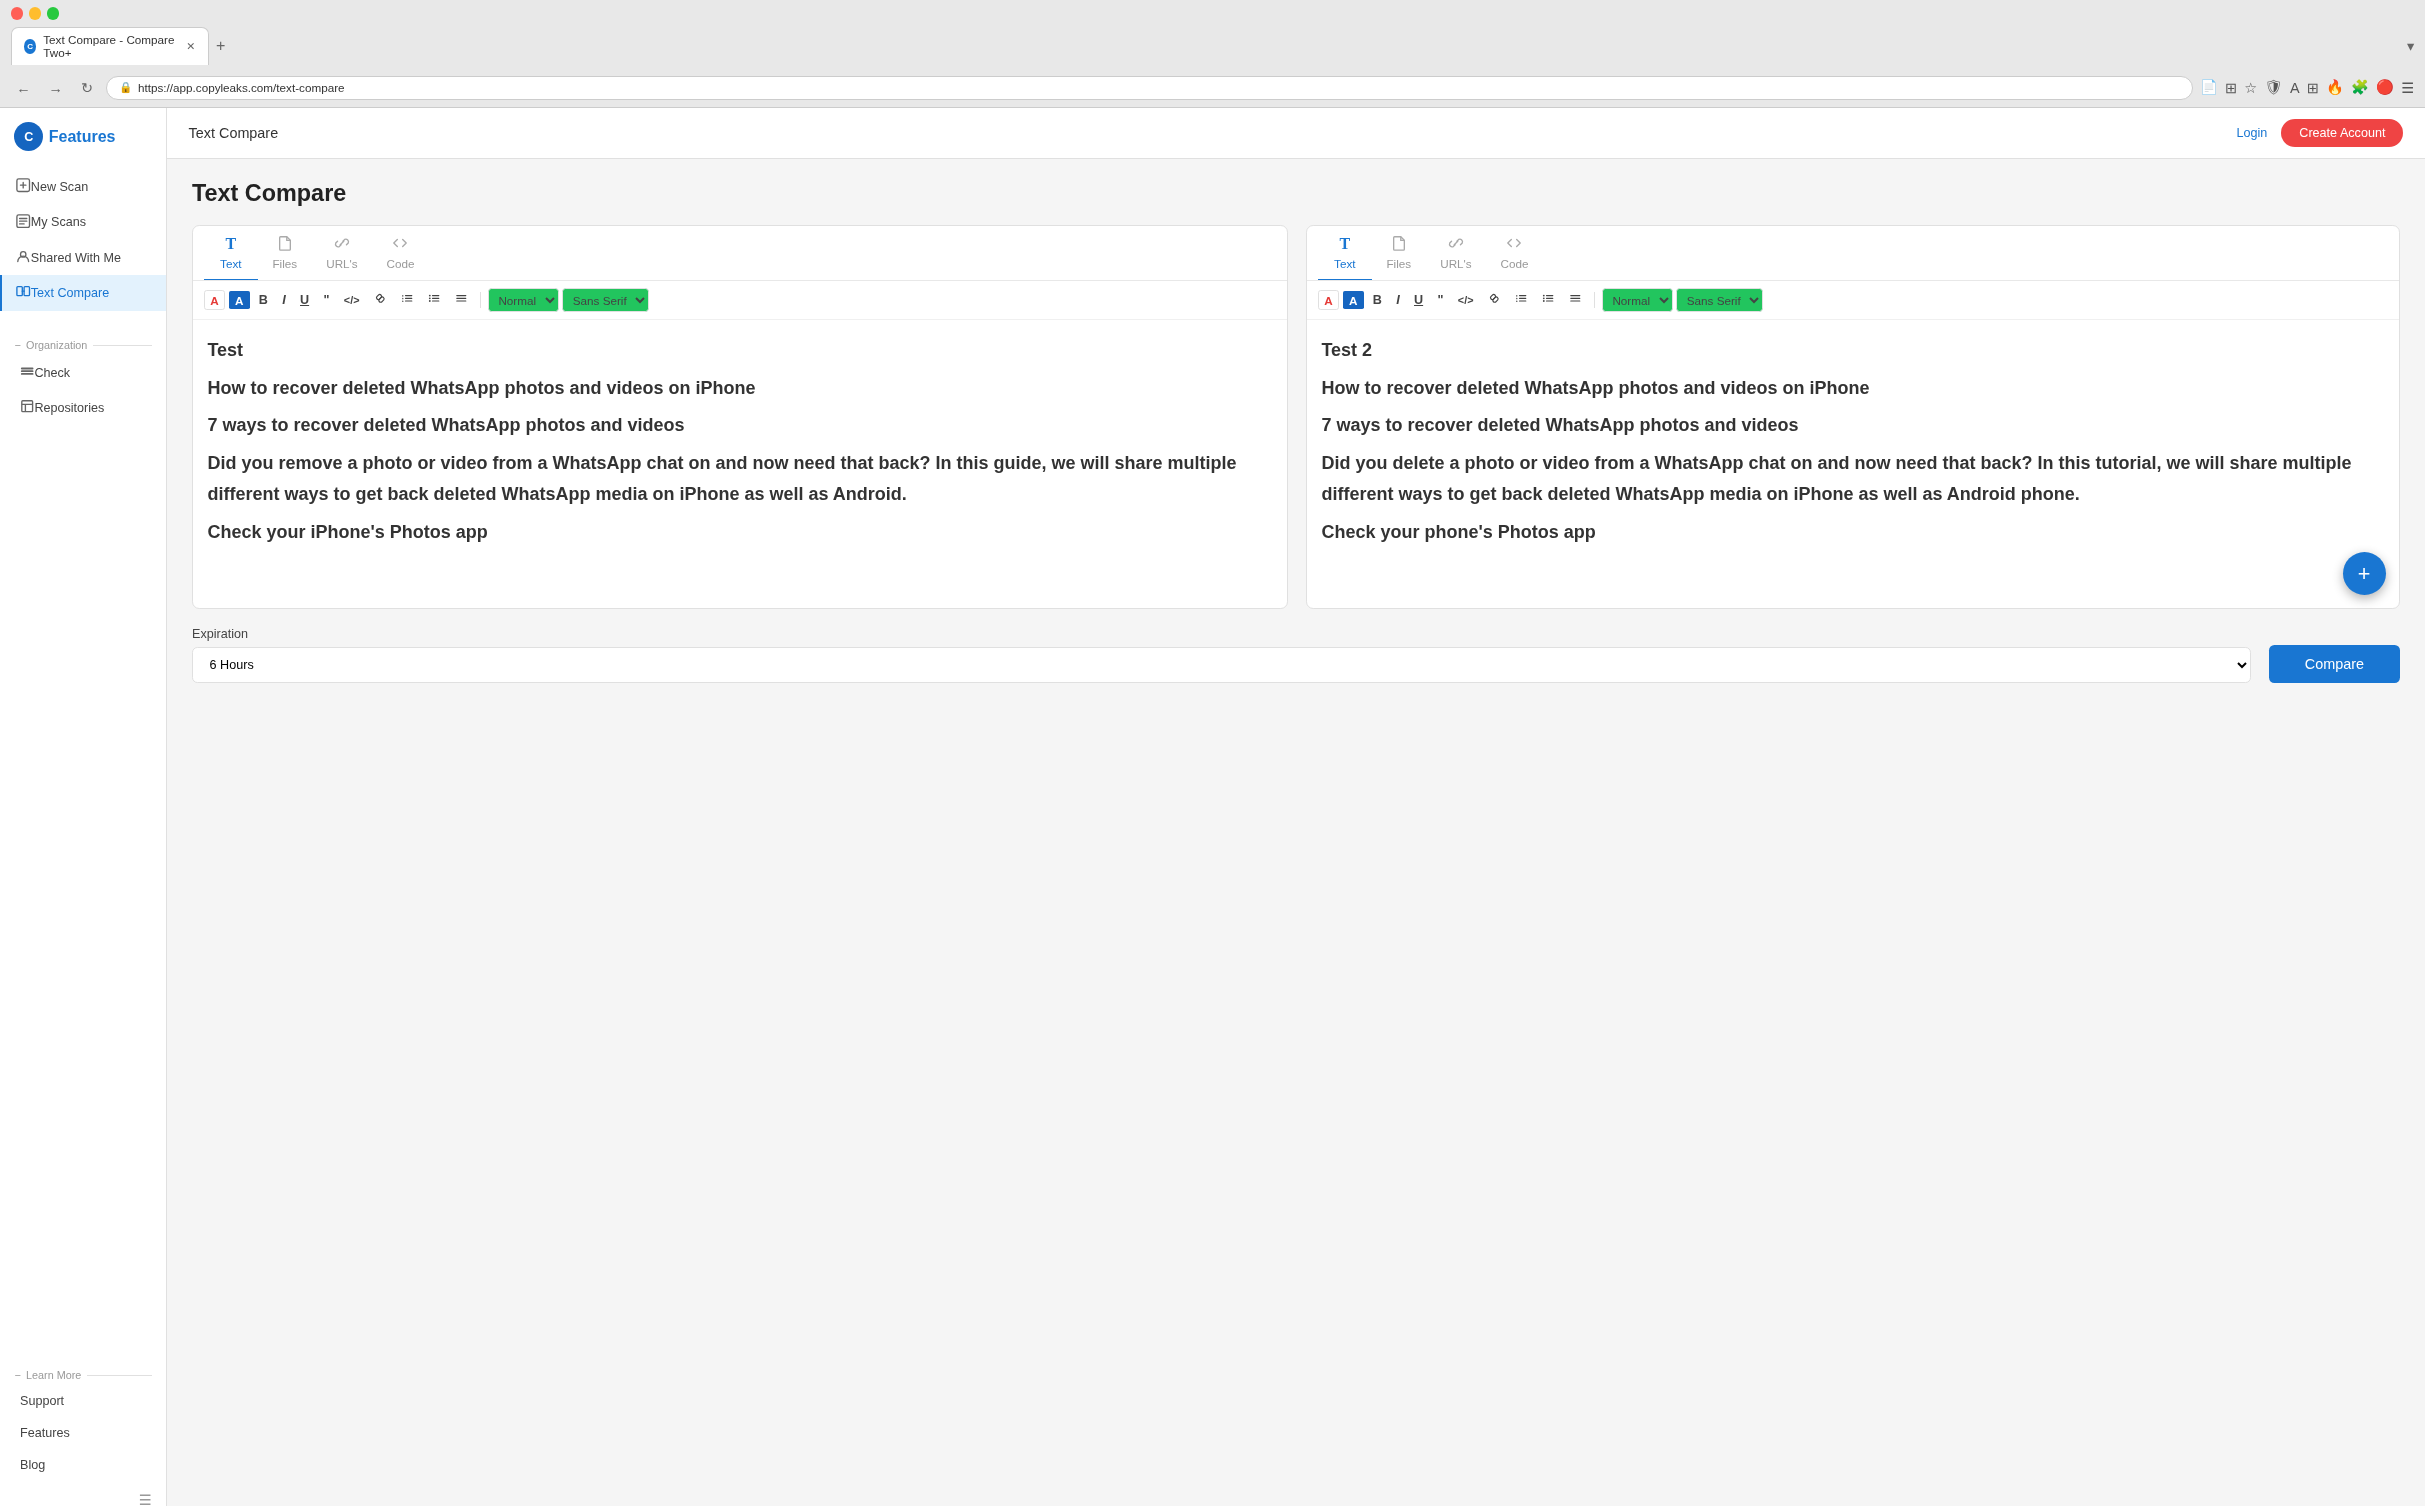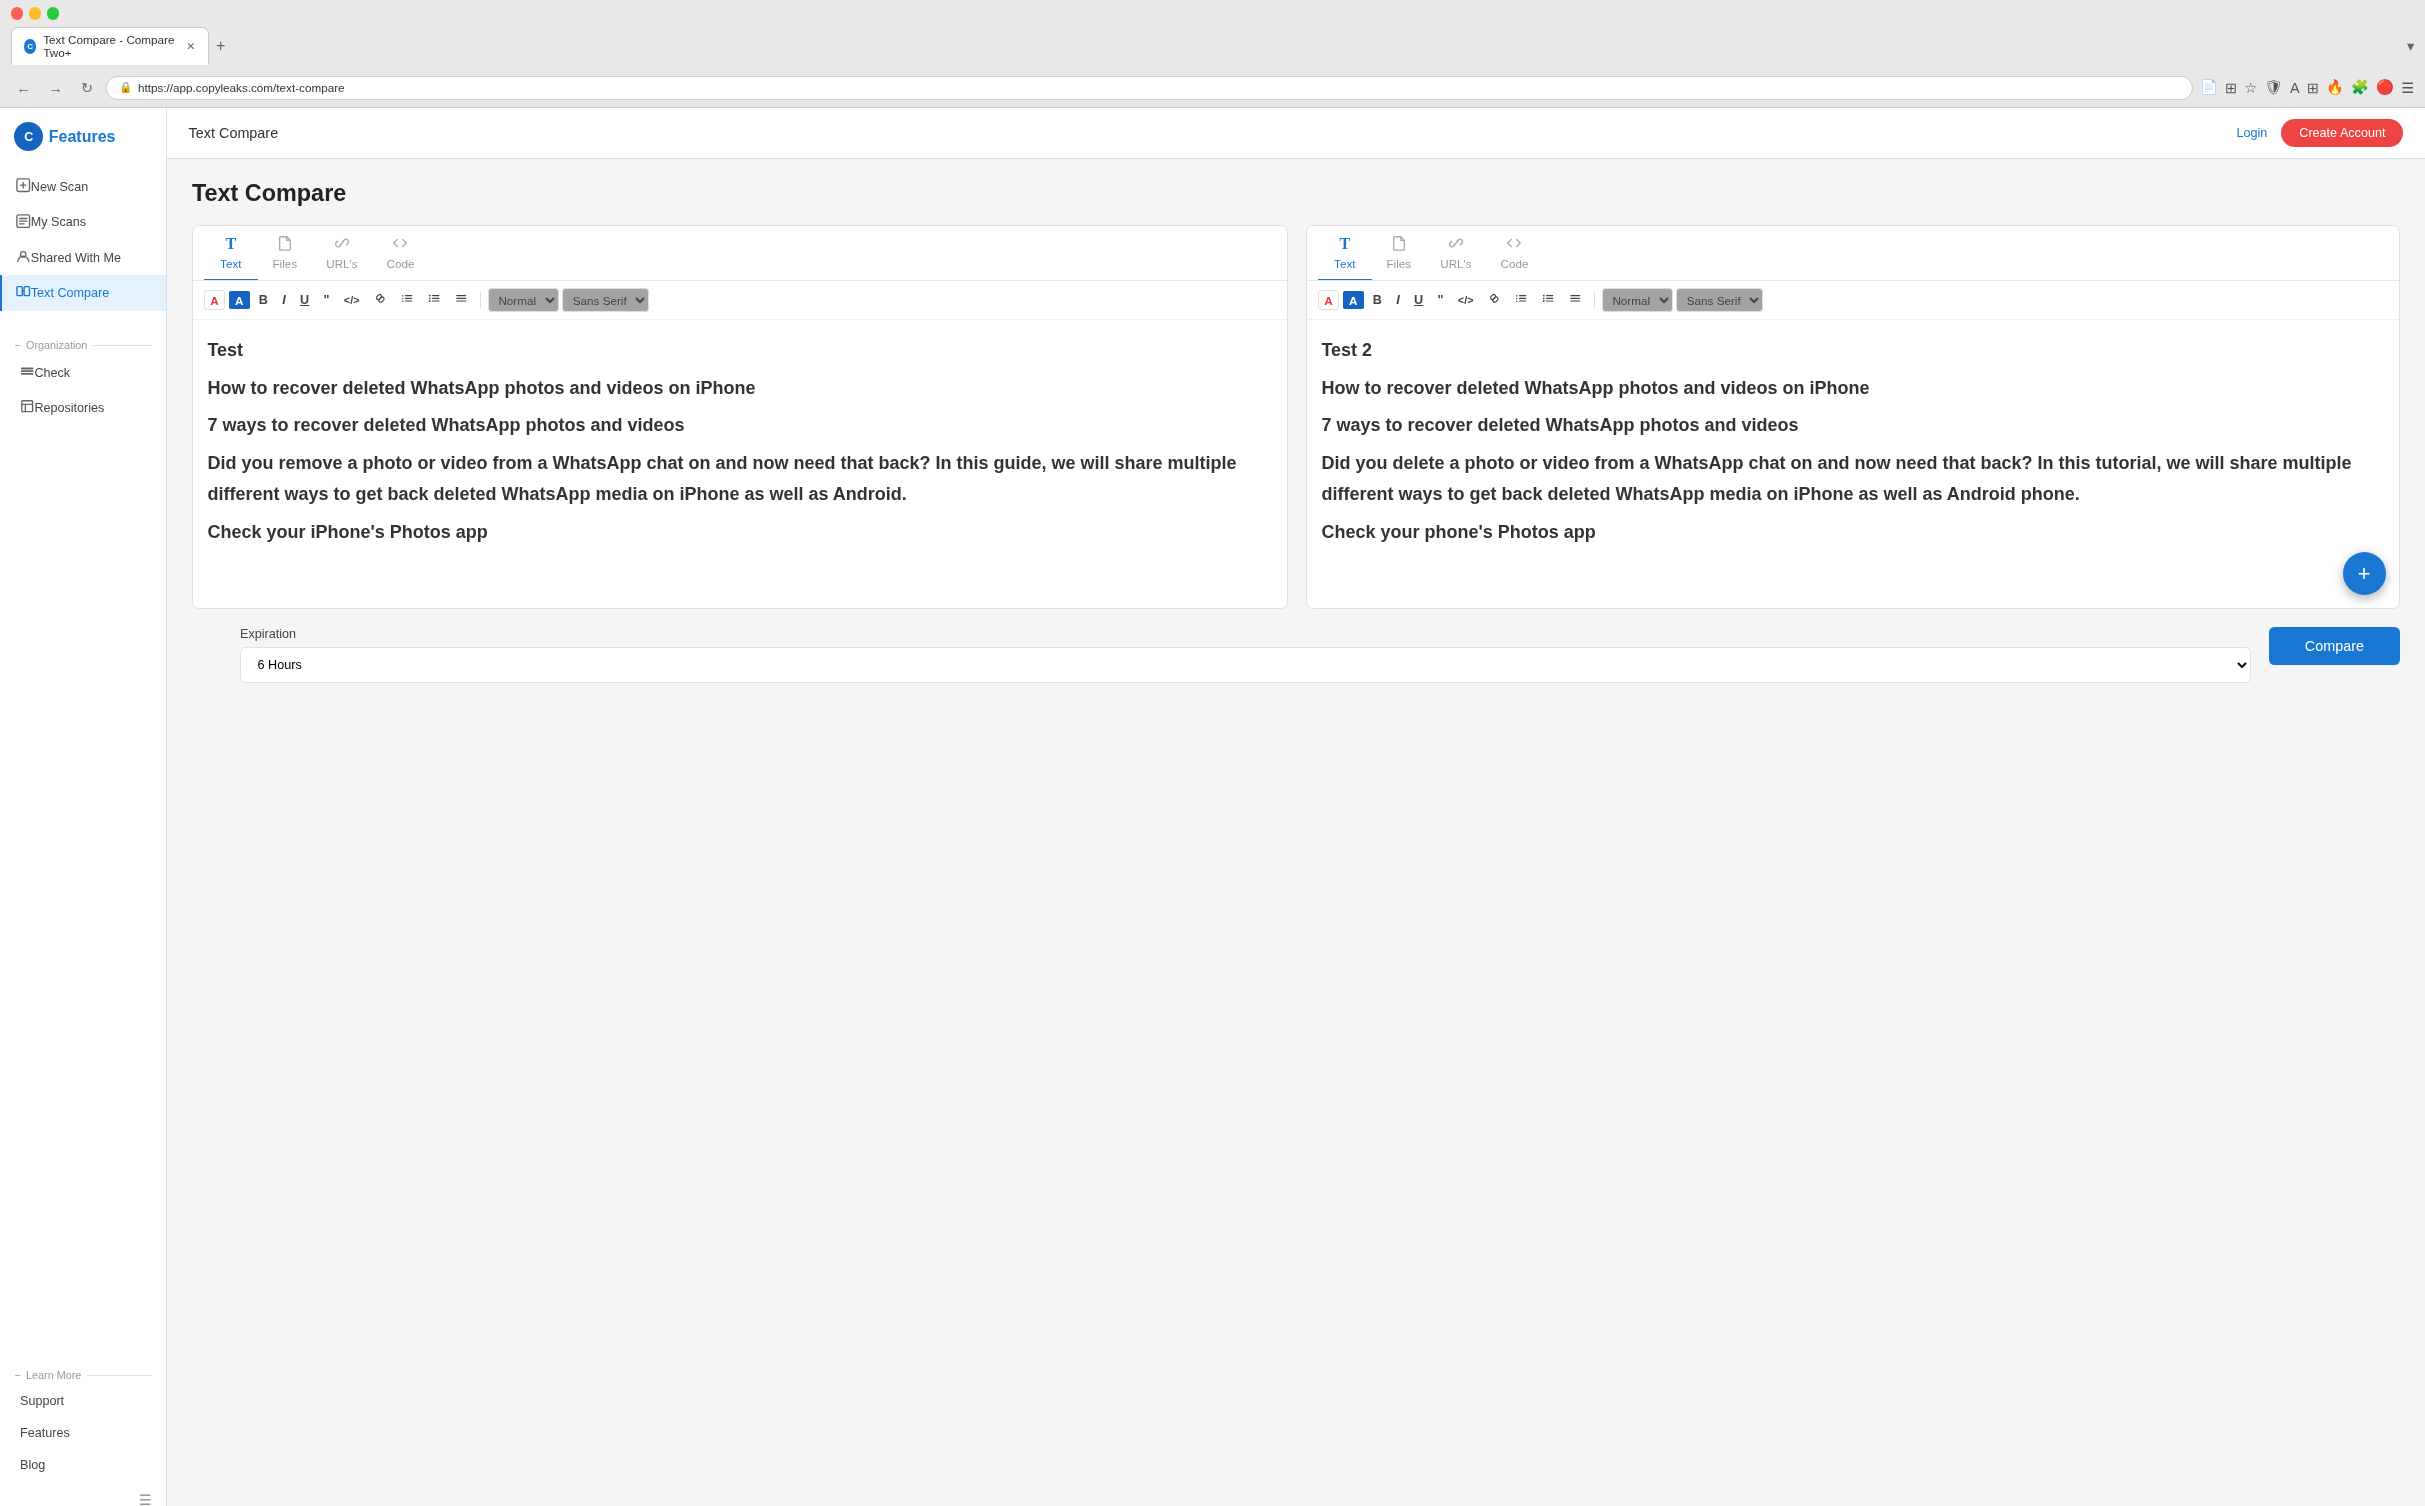--- a/index.html
+++ b/index.html
@@ -152,21 +152,21 @@
       padding: 7.2px 10.8px; border-bottom: 0.9px solid #f0f0f0; flex-wrap: wrap;
     }
     .toolbar-btn {
       background: none; border: none; cursor: pointer; padding: 3.6px 5.4px;
       border-radius: 2.7px; color: #444; font-size: 12.6px; font-weight: bold;
     }
     .toolbar-btn-a { color: #e53935; border: 0.9px solid #e0e0e0; font-size: 11.7px; padding: 2.7px 5.4px; }
     .toolbar-btn-a-bg { background: #1565c0; color: white; border: none; font-size: 11.7px; padding: 2.7px 6.3px; border-radius: 1.8px; }
     .toolbar-select {
       border: 0.9px solid #e0e0e0; border-radius: 3.6px; padding: 3.6px 5.4px;
-      font-size: 11.7px; color: #444; background: #a3a3a3; cursor: pointer;
+      font-size: 11.7px; color: #444; background: #22c55e; cursor: pointer;
     }
     .toolbar-divider { width: 0.9px; height: 16px; background: #e0e0e0; margin: 0 3.6px; }
 
     
     .editor-body {
       flex: 1; padding: 14.4px; min-height: 288px; font-size: 18px; line-height: 1.7;
       overflow-y: auto;
     }
     .editor-body p { margin-bottom: 7.2px; }
     .editor-body strong { font-weight: 600; }
@@ -175,23 +175,22 @@
     .fab-btn {
       position: absolute; width: 43px; height: 43px; border-radius: 50%;
       background: #1976d2; color: white; border: none; cursor: pointer;
       font-size: 21.6px; display: flex; align-items: center; justify-content: center;
       box-shadow: 0 3.6px 10.8px rgba(0,0,0,0.3);
       right: 25px; bottom: 10.8px;
     }
 
     
     .bottom-bar {
-      display: flex; align-items: flex-start; justify-content: space-between;
+      display: flex; align-items: flex-end; justify-content: space-between;
       gap: 18px;
-      margin-left: 48px;
     }
     .expiration-section { flex: 1; }
     .expiration-label { font-size: 12.6px; color: #444; margin-bottom: 5.4px; }
     .expiration-select {
       width: 100%; padding: 9px 12.6px; border: 0.9px solid #e0e0e0; border-radius: 5.4px;
       background: white; font-size: 12.6px; cursor: pointer;
     }
     .btn-compare {
       background: #1976d2; color: white; border: none; border-radius: 5.4px;
       padding: 10.8px 36px; font-size: 14.4px; font-weight: 500; cursor: pointer;

